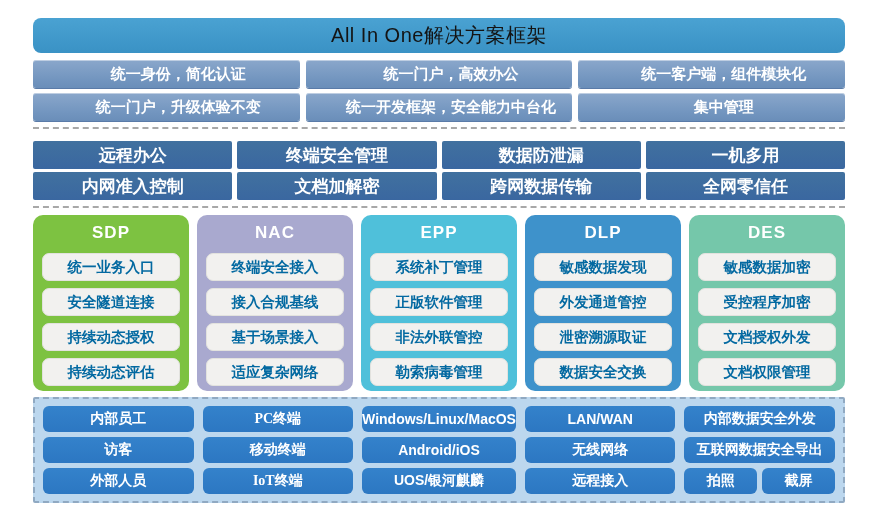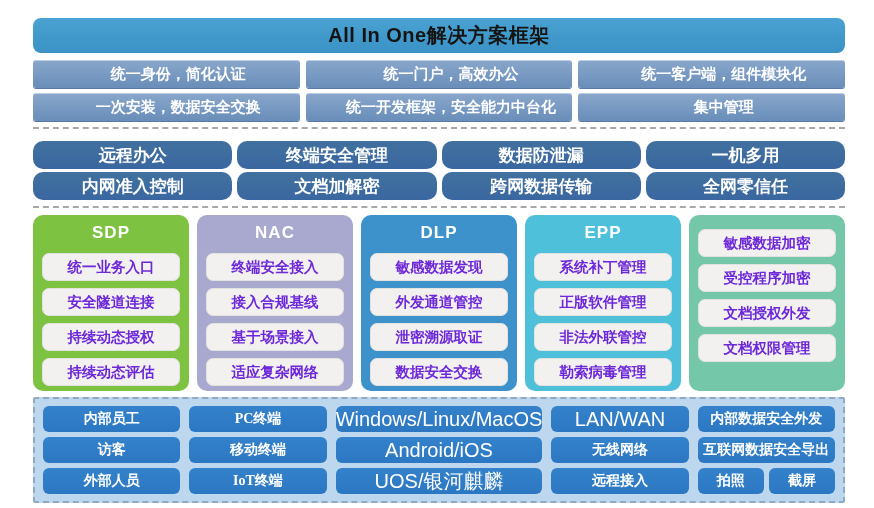--- a/index.html
+++ b/index.html
@@ -7,21 +7,21 @@
     width:874px;height:508px;background:#ffffff;position:relative;
     font-family:"Liberation Sans", sans-serif;overflow:hidden;
   }
   .wrap{position:absolute;left:33px;top:18px;width:812px;}
 
   
   .main-header{
     height:35px;border-radius:8px;
     background:linear-gradient(#4aa2d2,#3a92c5);
     display:flex;align-items:center;justify-content:center;
-    font-size:20px;font-weight:bold;color:#141414;letter-spacing:.5px;
+    font-size:20px;font-weight:normal;color:#141414;letter-spacing:.5px;
   }
 
   
   .feat-row{display:flex;gap:6px;margin-top:7px;}
   .feat-row + .feat-row{margin-top:5px;}
   .feat{
     flex:1;height:28px;border-radius:3px;
     background:linear-gradient(#8aa7cb,#7295bf 70%,#6a8eb9);
     box-shadow:inset 0 1px 0 rgba(255,255,255,.45), 0 1px 0 #5a7ba8;
     display:flex;align-items:center;justify-content:center;
@@ -30,21 +30,21 @@
     padding-left:24px;
   }
 
   
   .dash{border:none;border-top:2px dashed #a8a8a8;height:0;margin:6px 0 0 0;}
 
   
   .scen-row{display:flex;gap:5px;margin-top:12px;}
   .scen-row + .scen-row{margin-top:3px;}
   .scen{
-    flex:1;height:28px;border-radius:10px;
+    flex:1;height:28px;border-radius:2px;
     background:linear-gradient(#41719f,#3a67a0);
     display:flex;align-items:center;justify-content:center;
     color:#ffffff;font-weight:bold;font-size:17px;
     font-family:"Liberation Serif", serif;
   }
 
   
   .prod-row{display:flex;gap:8px;margin-top:7px;}
   .prod-col{
     flex:1;border-radius:10px;padding:7px 9px 11px 9px;height:158px;
@@ -56,55 +56,55 @@
   .prod-col.dlp{background:#3e92cb;}
   .prod-col.des{background:#75c7aa;}
   .prod-title{
     text-align:center;color:#ffffff;font-weight:bold;font-size:17px;
     letter-spacing:1px;height:24px;line-height:22px;flex:0 0 auto;
   }
   .prod-item{
     background:#f2f1ef;border:1px solid #e2e2de;border-radius:7px;
     height:26px;margin-top:7px;flex:0 0 auto;
     display:flex;align-items:center;justify-content:center;
-    color:#6d28d9;font-weight:bold;font-size:14.5px;
+    color:#0369a1;font-weight:bold;font-size:14.5px;
     font-family:"Liberation Serif", serif;
   }
 
   
   .env-panel{
     margin-top:6px;background:#bcd7ee;border:2px dashed #90a9c2;
     border-radius:2px;padding:7px 8px;
     display:grid;grid-template-columns:repeat(5,1fr);
     column-gap:9px;row-gap:5px;
   }
   .env-btn{
     height:26px;border-radius:6px;background:linear-gradient(#3482cb,#2c77c2);
     display:flex;align-items:center;justify-content:center;
     color:#ffffff;font-size:14px;font-weight:bold;
     font-family:"Liberation Serif", serif;
   }
-  .env-btn.latin{font-family:"Liberation Sans", sans-serif;font-weight:normal;font-size:20px;}
+  .env-btn.latin{font-family:"Liberation Sans", sans-serif;font-weight:bold;font-size:14px;}
   .env-split{display:flex;gap:5px;}
   .env-split .env-btn{flex:1;}
 </style>
 </head>
 <body>
 
 <div class="wrap">
 
   <div class="main-header">All In One解决方案框架</div>
 
   <div class="feat-row">
     <div class="feat">统一身份，简化认证</div>
     <div class="feat">统一门户，高效办公</div>
     <div class="feat">统一客户端，组件模块化</div>
   </div>
   <div class="feat-row">
-    <div class="feat">一次安装，数据安全交换</div>
+    <div class="feat">统一门户，升级体验不变</div>
     <div class="feat">统一开发框架，安全能力中台化</div>
     <div class="feat">集中管理</div>
   </div>
 
   <hr class="dash">
 
   <div class="scen-row">
     <div class="scen">远程办公</div>
     <div class="scen">终端安全管理</div>
     <div class="scen">数据防泄漏</div>
@@ -127,35 +127,36 @@
       <div class="prod-item">持续动态授权</div>
       <div class="prod-item">持续动态评估</div>
     </div>
     <div class="prod-col nac">
       <div class="prod-title">NAC</div>
       <div class="prod-item">终端安全接入</div>
       <div class="prod-item">接入合规基线</div>
       <div class="prod-item">基于场景接入</div>
       <div class="prod-item">适应复杂网络</div>
     </div>
+    <div class="prod-col epp">
+      <div class="prod-title">EPP</div>
+      <div class="prod-item">系统补丁管理</div>
+      <div class="prod-item">正版软件管理</div>
+      <div class="prod-item">非法外联管控</div>
+      <div class="prod-item">勒索病毒管理</div>
+    </div>
     <div class="prod-col dlp">
       <div class="prod-title">DLP</div>
       <div class="prod-item">敏感数据发现</div>
       <div class="prod-item">外发通道管控</div>
       <div class="prod-item">泄密溯源取证</div>
       <div class="prod-item">数据安全交换</div>
     </div>
-    <div class="prod-col epp">
-      <div class="prod-title">EPP</div>
-      <div class="prod-item">系统补丁管理</div>
-      <div class="prod-item">正版软件管理</div>
-      <div class="prod-item">非法外联管控</div>
-      <div class="prod-item">勒索病毒管理</div>
-    </div>
     <div class="prod-col des">
+      <div class="prod-title">DES</div>
       <div class="prod-item">敏感数据加密</div>
       <div class="prod-item">受控程序加密</div>
       <div class="prod-item">文档授权外发</div>
       <div class="prod-item">文档权限管理</div>
     </div>
   </div>
 
   <div class="env-panel">
 
     <div class="env-btn">内部员工</div>

